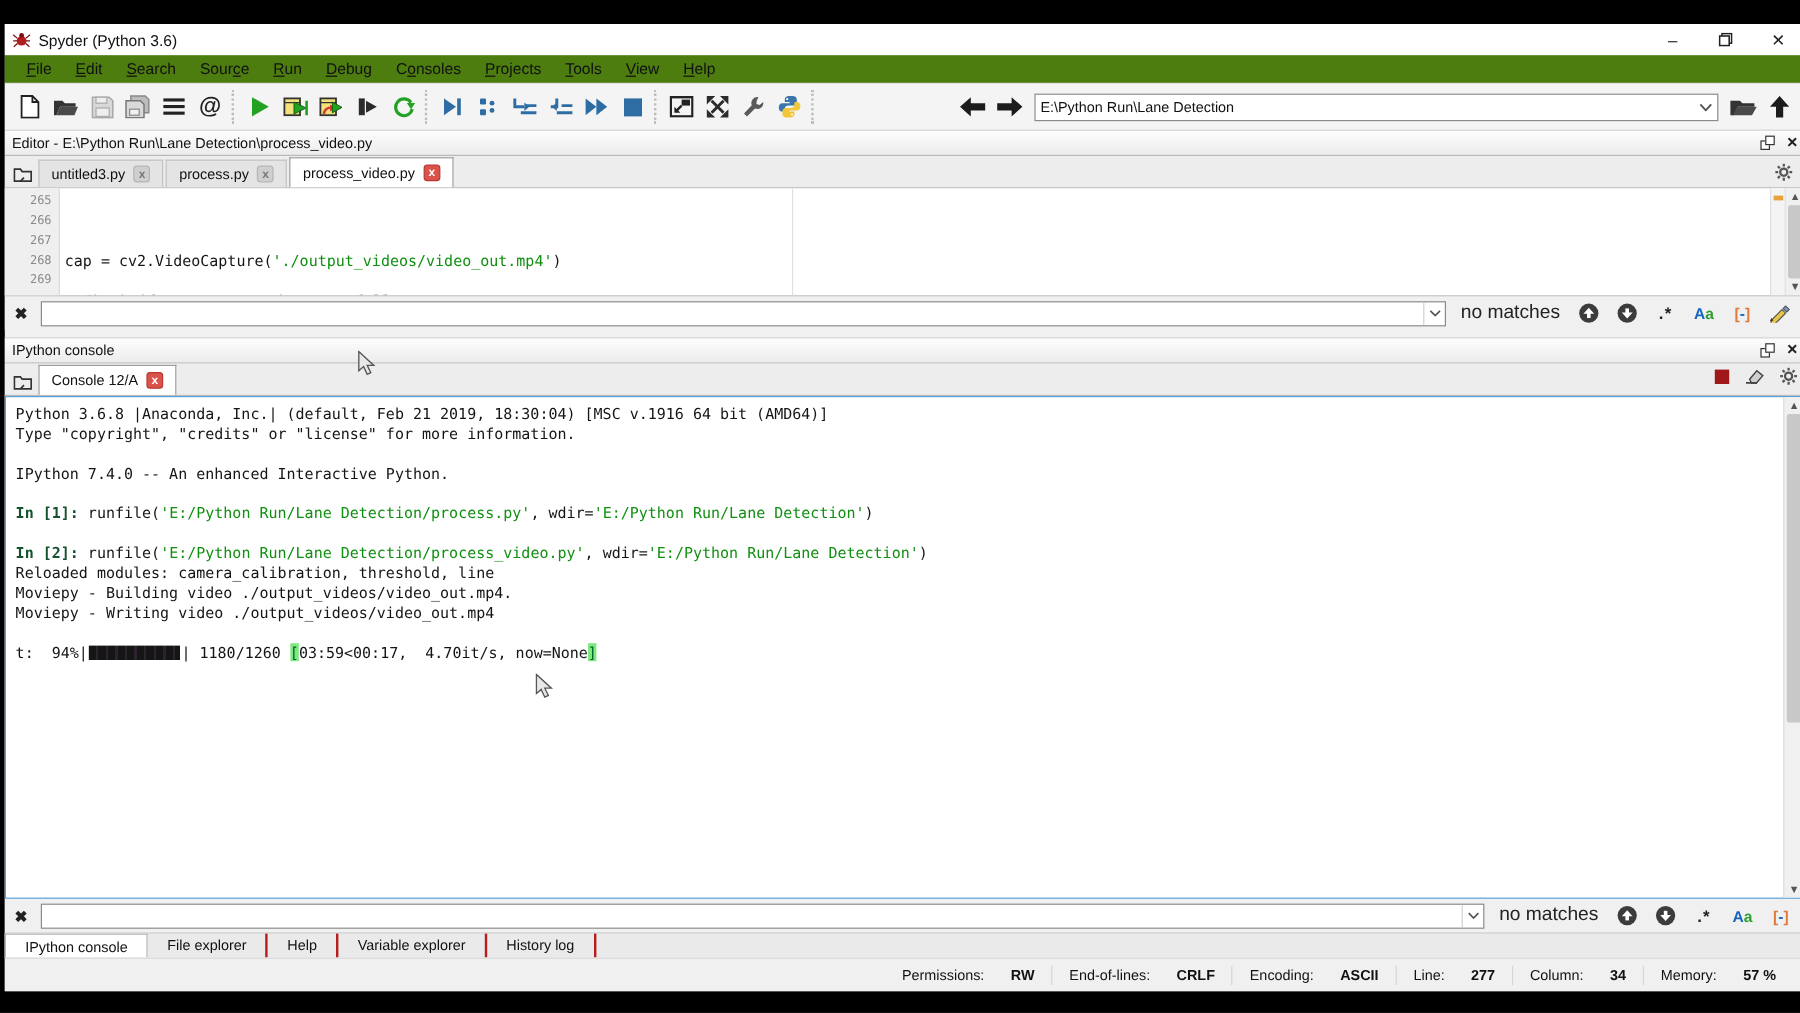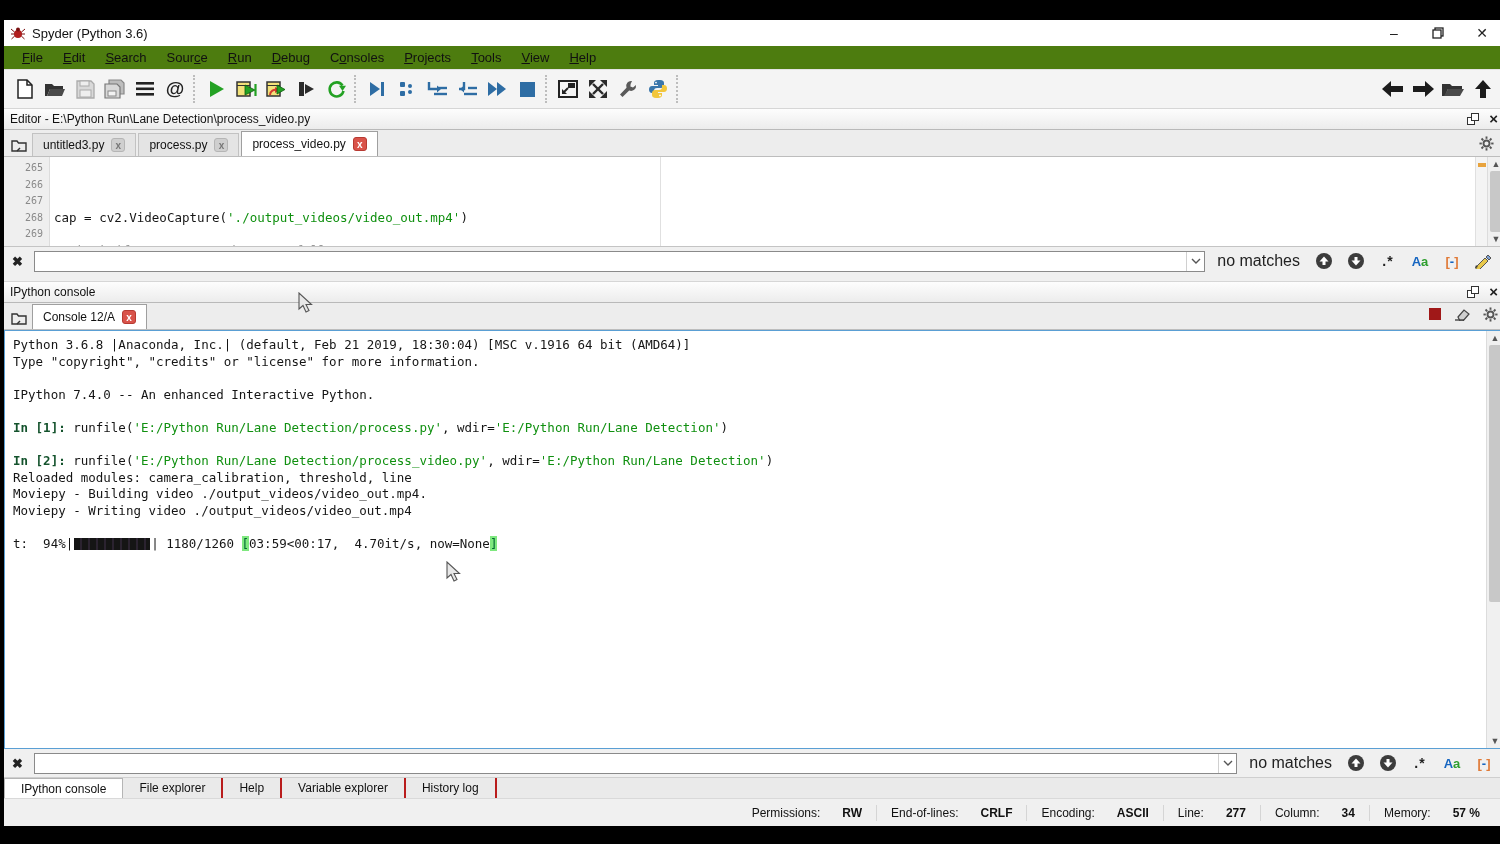--- a/index.html
+++ b/index.html
@@ -322,20 +322,26 @@
           <div class="tb-btn">
             <svg width="24" height="18" viewBox="0 0 24 18">
               <path d="M10 1L1 9l9 8v-5h12V6H10z" fill="#1c1c1c"></path>
             </svg>
           </div>
           <div class="tb-btn">
             <svg width="24" height="18" viewBox="0 0 24 18">
               <path d="M14 1l9 8-9 8v-5H2V6h12z" fill="#1c1c1c"></path>
             </svg>
           </div>
+          <div class="path-combo">
+            <span class="path-text">E:\Python Run\Lane Detection</span>
+            <span><svg width="11" height="7" viewBox="0 0 11 7">
+                <path d="M1 1l4.5 5L10 1" fill="none" stroke="#555" stroke-width="1.6"></path>
+              </svg></span>
+          </div>
           <div class="tb-btn">
             <svg width="24" height="18" viewBox="0 0 24 18">
               <path d="M1 4h8l2 2h10v3H7L4 16H1z" fill="#333"></path>
               <path d="M7 9h16l-4 7H3z" fill="#4a4a4a"></path>
             </svg>
           </div>
           <div class="tb-btn">
             <svg width="18" height="20" viewBox="0 0 18 20">
               <path d="M9 1l8 9h-5v9H6v-9H1z" fill="#1c1c1c"></path>
             </svg>

